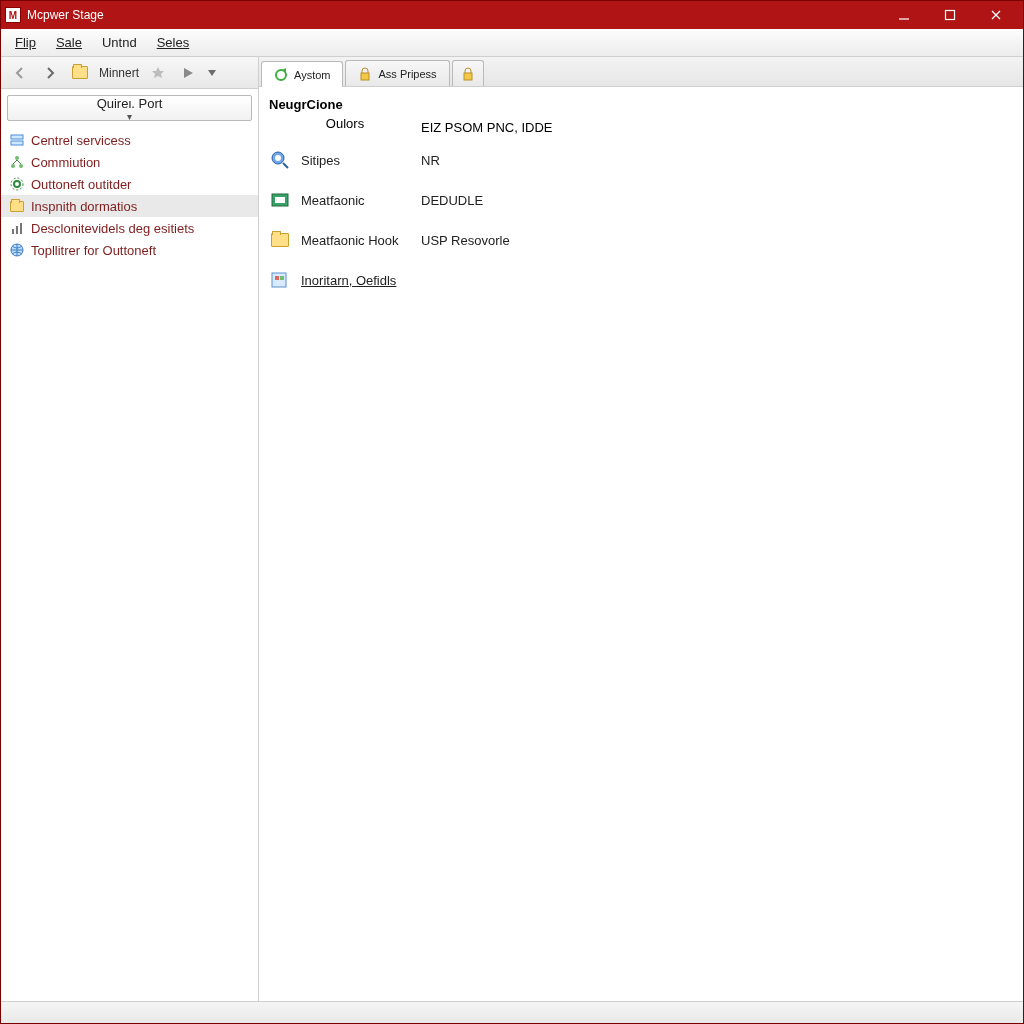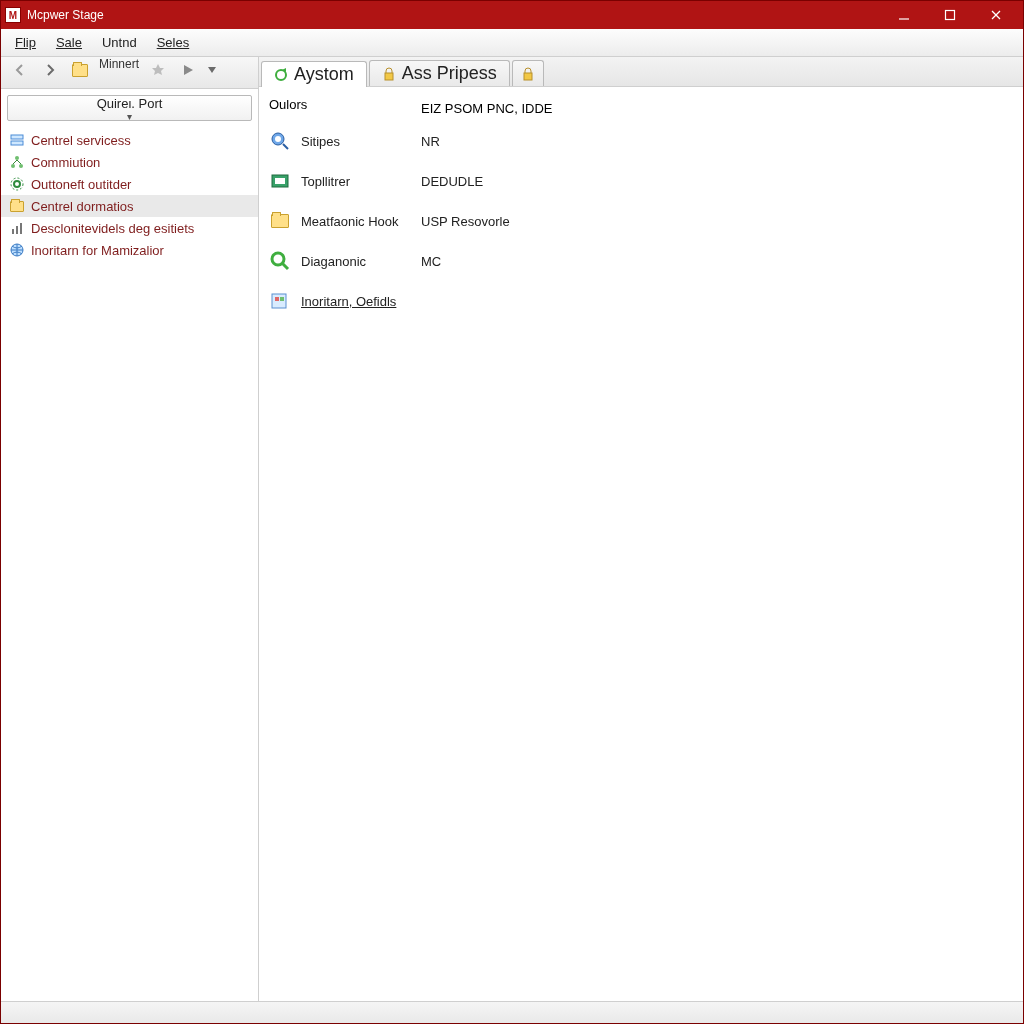--- a/index.html
+++ b/index.html
@@ -10,40 +10,40 @@
   .titlebar .app-icon { width: 16px; height: 16px; background: #fff; border: 1px solid #880000; margin-right: 6px; display:flex; align-items:center; justify-content:center; color:#b01414; font-weight:bold; font-size:10px;}
   .titlebar .title { flex: 1; font-size: 12px; }
   .win-controls { display: flex; }
   .win-btn { width: 46px; height: 28px; display:flex; align-items:center; justify-content:center; color:#fff; }
   .win-btn svg { stroke:#fff; stroke-width:1.2; fill:none; }
   
   .menubar { height: 28px; background: linear-gradient(#fdfdfd,#ececec); border-bottom: 1px solid #cfcfcf; display:flex; align-items:center; padding: 0 4px; }
   .menu-item { padding: 4px 10px; color:#222; }
   .menu-item .ul { text-decoration: underline; }
   
-  .toolbar { height: 32px; background: linear-gradient(#f7f7f7,#e8e8e8); border-bottom: 1px solid #cfcfcf; display:flex; align-items:flex-start; padding: 0 6px; }
+  .toolbar { height: 32px; background: linear-gradient(#f7f7f7,#e8e8e8); border-bottom: 1px solid #cfcfcf; display:flex; align-items:center; padding: 0 6px; }
   .tbtn { width: 26px; height: 26px; display:flex; align-items:center; justify-content:center; margin-right: 4px; border-radius:3px; }
   .folder-icon { width:16px; height:13px; background:#ffe089; border:1px solid #caa12f; border-radius:1px; position:relative; }
   .folder-icon:before{content:"";position:absolute;top:-3px;left:0;width:7px;height:3px;background:#ffe089;border:1px solid #caa12f;border-bottom:none;border-radius:1px 1px 0 0;}
   .addr { font-size:12px; color:#333; margin: 0 6px 0 2px; }
   
   .body { flex:1; display:flex; min-height:0; }
   .sidebar { width: 258px; border-right: 1px solid #cfcfcf; background:#fff; display:flex; flex-direction:column; }
   .combo { margin:6px; height:26px; border:1px solid #b9b9b9; border-radius:2px; background:linear-gradient(#fff,#f1f1f1); display:flex; align-items:center; padding:0 6px;flex-direction:column; }
   .combo .cicon{ width:16px;height:16px;background:#e63b3b;border-radius:2px;margin-right:6px; position:relative;}
   .combo .cicon:after{content:"";position:absolute;inset:3px;border:1px solid #fff;}
   .combo .ctext{ flex:1; color:#222;}
   .combo .cchev{ color:#555; font-size:10px;}
   .tree { padding: 2px 0; }
   .tree-item { display:flex; align-items:center; height:22px; padding: 0 8px; color:#7f1d1d; white-space:nowrap; }
   .tree-item.selected { background:#e9e9e9; }
   .tree-item .ticon { width:16px; height:16px; margin-right:6px; display:flex; align-items:center; justify-content:center;}
   .content { flex:1; display:flex; flex-direction:column; background:#fff; min-width:0;}
   .tabs { height:30px; background:linear-gradient(#f3f3f3,#e6e6e6); border-bottom:1px solid #cfcfcf; display:flex; align-items:flex-end; padding-left:2px;}
-  .tab { height:26px; padding:0 12px; display:flex; align-items:center; border:1px solid #b9b9b9; border-bottom:none; background:linear-gradient(#f7f7f7,#e9e9e9); margin-right:2px; border-radius:3px 3px 0 0; font-size:18px; color:#222;}
+  .tab { height:26px; padding:0 12px; display:flex; align-items:center; border:1px solid #b9b9b9; border-bottom:none; background:linear-gradient(#f7f7f7,#e9e9e9); margin-right:2px; border-radius:3px 3px 0 0; font-size:11px; color:#222;}
   .tab.active { background:#fff; position:relative; top:1px; }
   .tab .tabicon{ width:14px;height:14px;margin-right:6px; display:flex;align-items:center;justify-content:center;}
   .page { flex:1; overflow:auto; padding: 6px 10px;}
   .hdr1 { font-weight:600; padding: 2px 0;}
   .hdr2 { padding: 0 0 8px 0;}
   .proprow { display:flex; align-items:center; height:40px; }
   .proprow .picon { width:22px; height:22px; margin-right:10px; display:flex;align-items:center;justify-content:center;}
   .proprow .plabel { width:120px; color:#222;}
   .proprow .pvalue { color:#222;}
   .statusbar { height:22px; border-top:1px solid #cfcfcf; background:linear-gradient(#f5f5f5,#e9e9e9);}
@@ -181,48 +181,49 @@
                 <circle cx="7" cy="7" r="3" fill="none" stroke="#2e8b3d" stroke-width="2"></circle>
                 <circle cx="7" cy="7" r="6" fill="none" stroke="#2e8b3d" stroke-dasharray="2,2"></circle>
               </svg>
             </span>
           <span>Outtoneft outitder</span>
         </div>
         <div class="tree-item selected">
           <span class="ticon">
               <div class="folder-icon" style="width:14px;height:11px;"></div>
             </span>
-          <span>Centrel dormatios</span>
+          <span>Inspnith dormatios</span>
         </div>
         <div class="tree-item">
           <span class="ticon">
               <svg width="14" height="14">
                 <rect x="2" y="8" width="2" height="5" fill="#777"></rect>
                 <rect x="6" y="5" width="2" height="8" fill="#777"></rect>
                 <rect x="10" y="2" width="2" height="11" fill="#777"></rect>
               </svg>
             </span>
           <span>Desclonitevidels deg esitiets</span>
         </div>
         <div class="tree-item">
           <span class="ticon">
               <svg width="14" height="14">
                 <circle cx="7" cy="7" r="6" fill="#bfe0ff" stroke="#3b7bc4"></circle>
                 <path d="M1 7 H13 M7 1 V13 M2 3 Q7 7 12 3 M2 11 Q7 7 12 11" stroke="#3b7bc4" fill="none"></path>
               </svg>
             </span>
-          <span>Inoritarn for Mamizalior</span>
+          <span>Topllitrer for Outtoneft</span>
         </div>
       </div>
     </div>
 
     <div class="content">
       <div class="page">
+        <div class="hdr1">NeugrCione</div>
         <div class="proprow" style="height:26px;">
-          <div class="hdr2" style="width:152px;">Oulors</div>
+          <div class="hdr2" style="width:152px;text-align:center;">Oulors</div>
           <div>EIZ PSOM PNC, IDDE</div>
         </div>
 
         <div class="proprow">
           <span class="picon">
               <svg width="20" height="20">
                 <circle cx="8" cy="8" r="6" fill="#6fa7e8" stroke="#2b5fa3"></circle>
                 <circle cx="8" cy="8" r="3" fill="#fff"></circle>
                 <line x1="13" y1="13" x2="18" y2="18" stroke="#2b5fa3" stroke-width="2"></line>
               </svg>
@@ -230,39 +231,29 @@
           <span class="plabel">Sitipes</span>
           <span class="pvalue">NR</span>
         </div>
         <div class="proprow">
           <span class="picon">
               <svg width="20" height="20">
                 <rect x="2" y="4" width="16" height="12" fill="#38a169" stroke="#1e6b3f"></rect>
                 <rect x="5" y="7" width="10" height="6" fill="#fff"></rect>
               </svg>
             </span>
-          <span class="plabel">Topllitrer</span>
+          <span class="plabel">Meatfaonic</span>
           <span class="pvalue">DEDUDLE</span>
         </div>
         <div class="proprow">
           <span class="picon">
               <div class="folder-icon" style="width:18px;height:14px;"></div>
             </span>
           <span class="plabel">Meatfaonic Hook</span>
           <span class="pvalue">USP Resovorle</span>
-        </div>
-        <div class="proprow">
-          <span class="picon">
-              <svg width="20" height="20">
-                <circle cx="8" cy="8" r="6" fill="none" stroke="#3fae3f" stroke-width="3"></circle>
-                <line x1="12" y1="12" x2="18" y2="18" stroke="#3fae3f" stroke-width="3"></line>
-              </svg>
-            </span>
-          <span class="plabel">Diaganonic</span>
-          <span class="pvalue">MC</span>
         </div>
         <div class="proprow">
           <span class="picon">
               <svg width="20" height="20">
                 <rect x="2" y="3" width="14" height="14" fill="#d9ecff" stroke="#5a8fd0"></rect>
                 <rect x="5" y="6" width="4" height="4" fill="#e06666"></rect>
                 <rect x="10" y="6" width="4" height="4" fill="#6fbf6f"></rect>
               </svg>
             </span>
           <span class="plabel" style="width:auto;text-decoration:underline;">Inoritarn, Oefidls</span>

